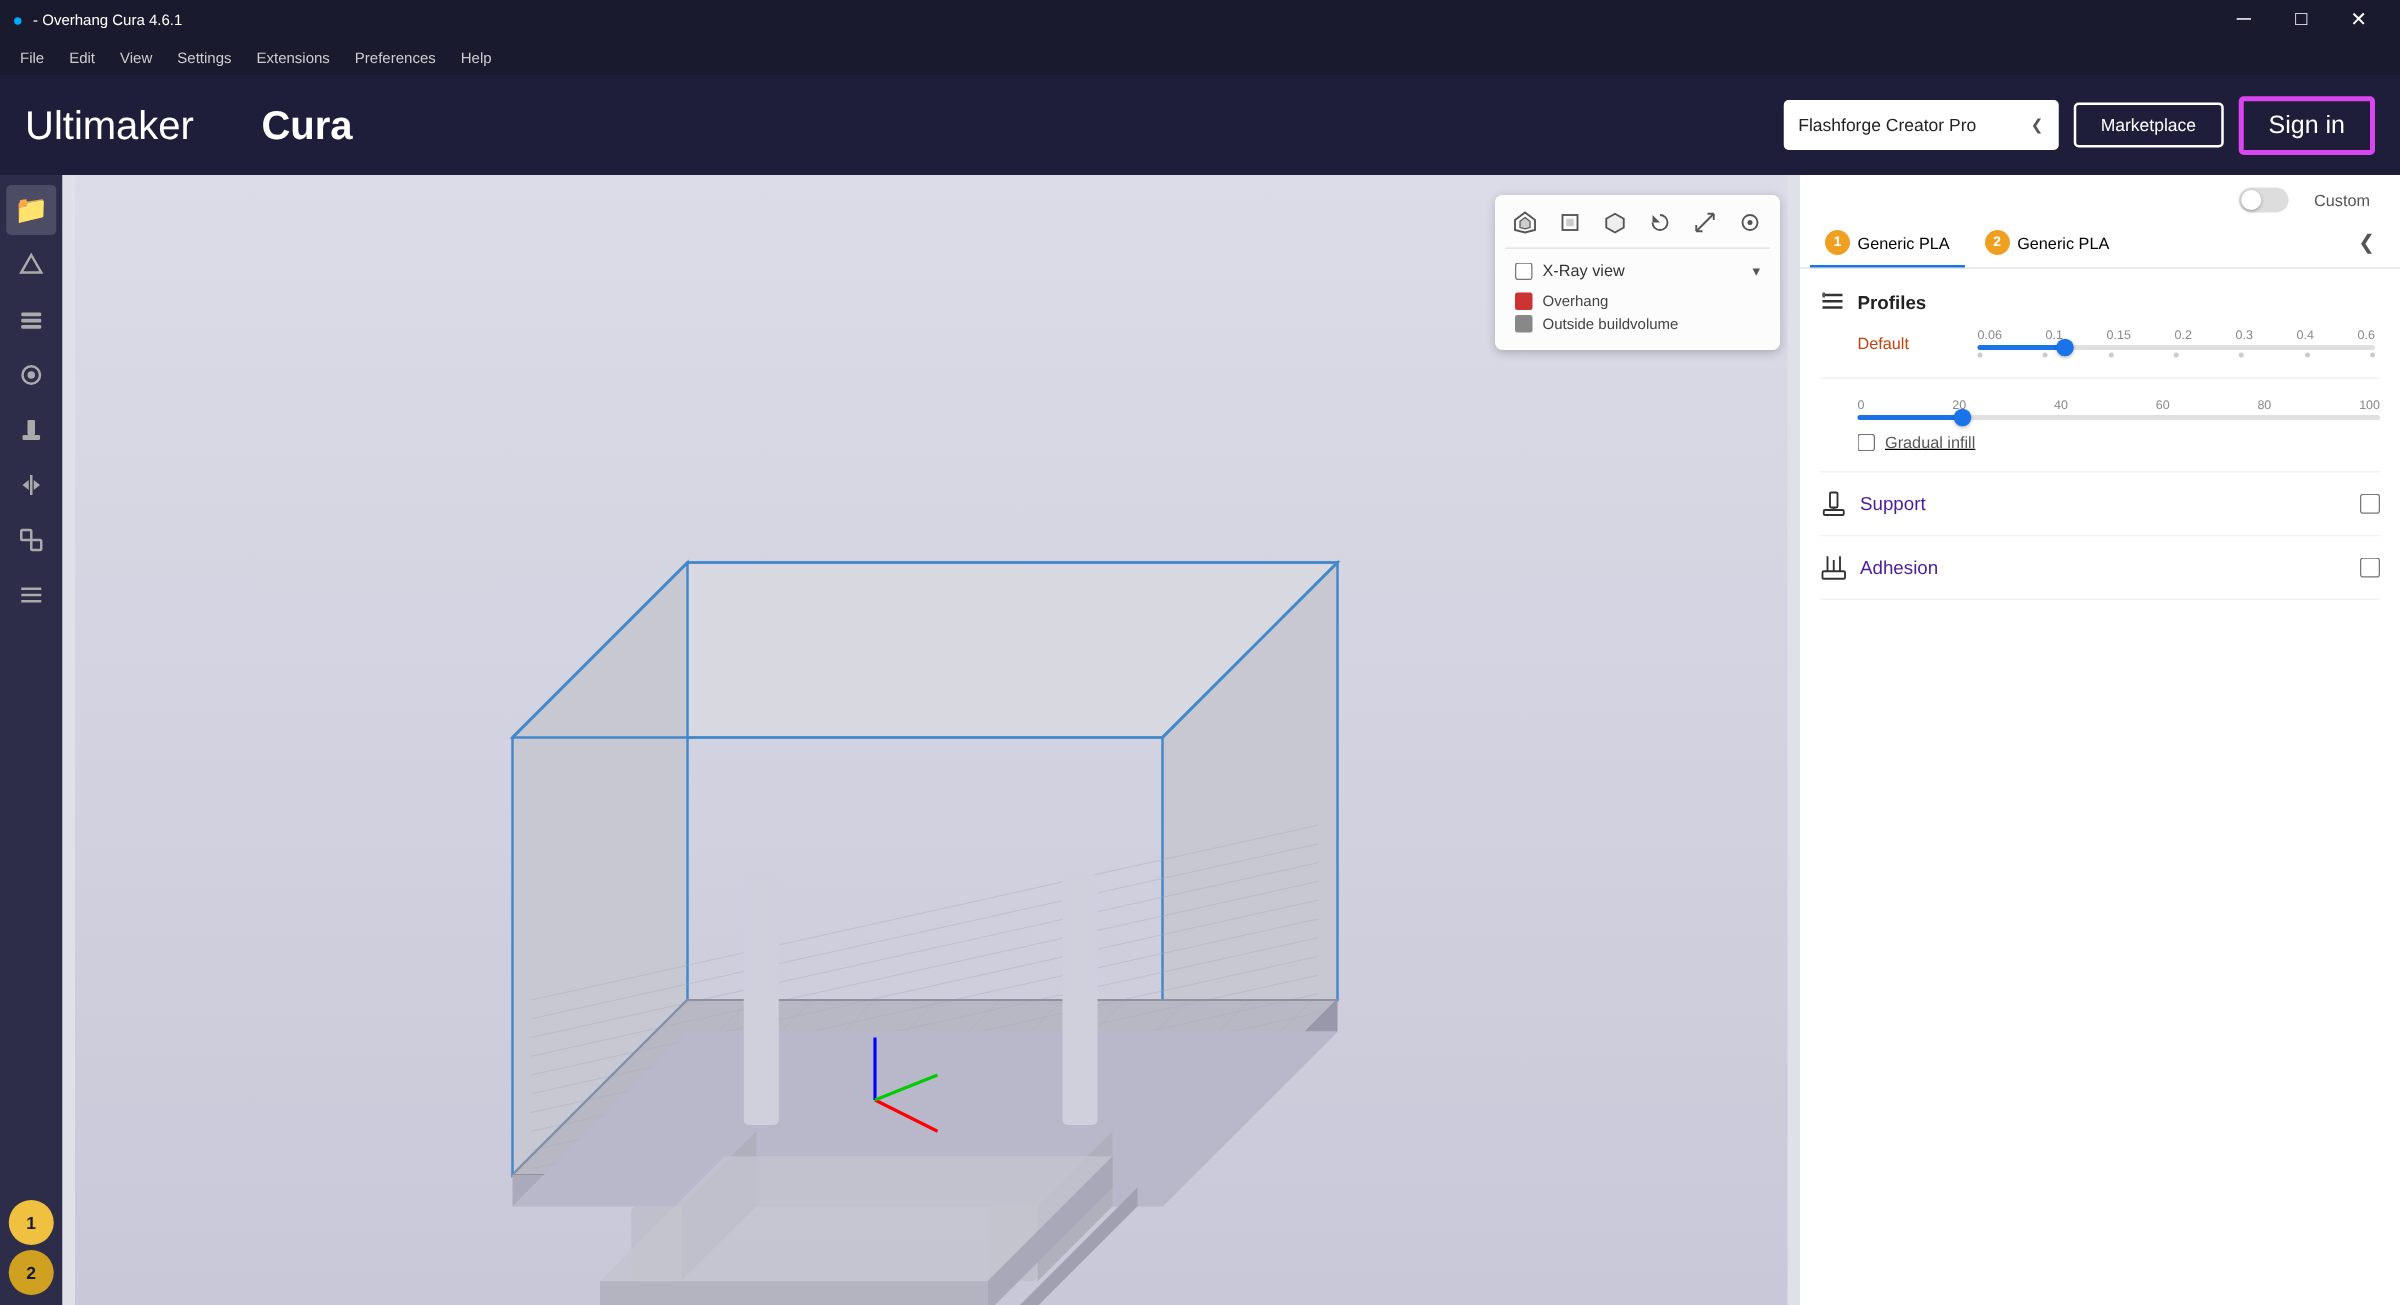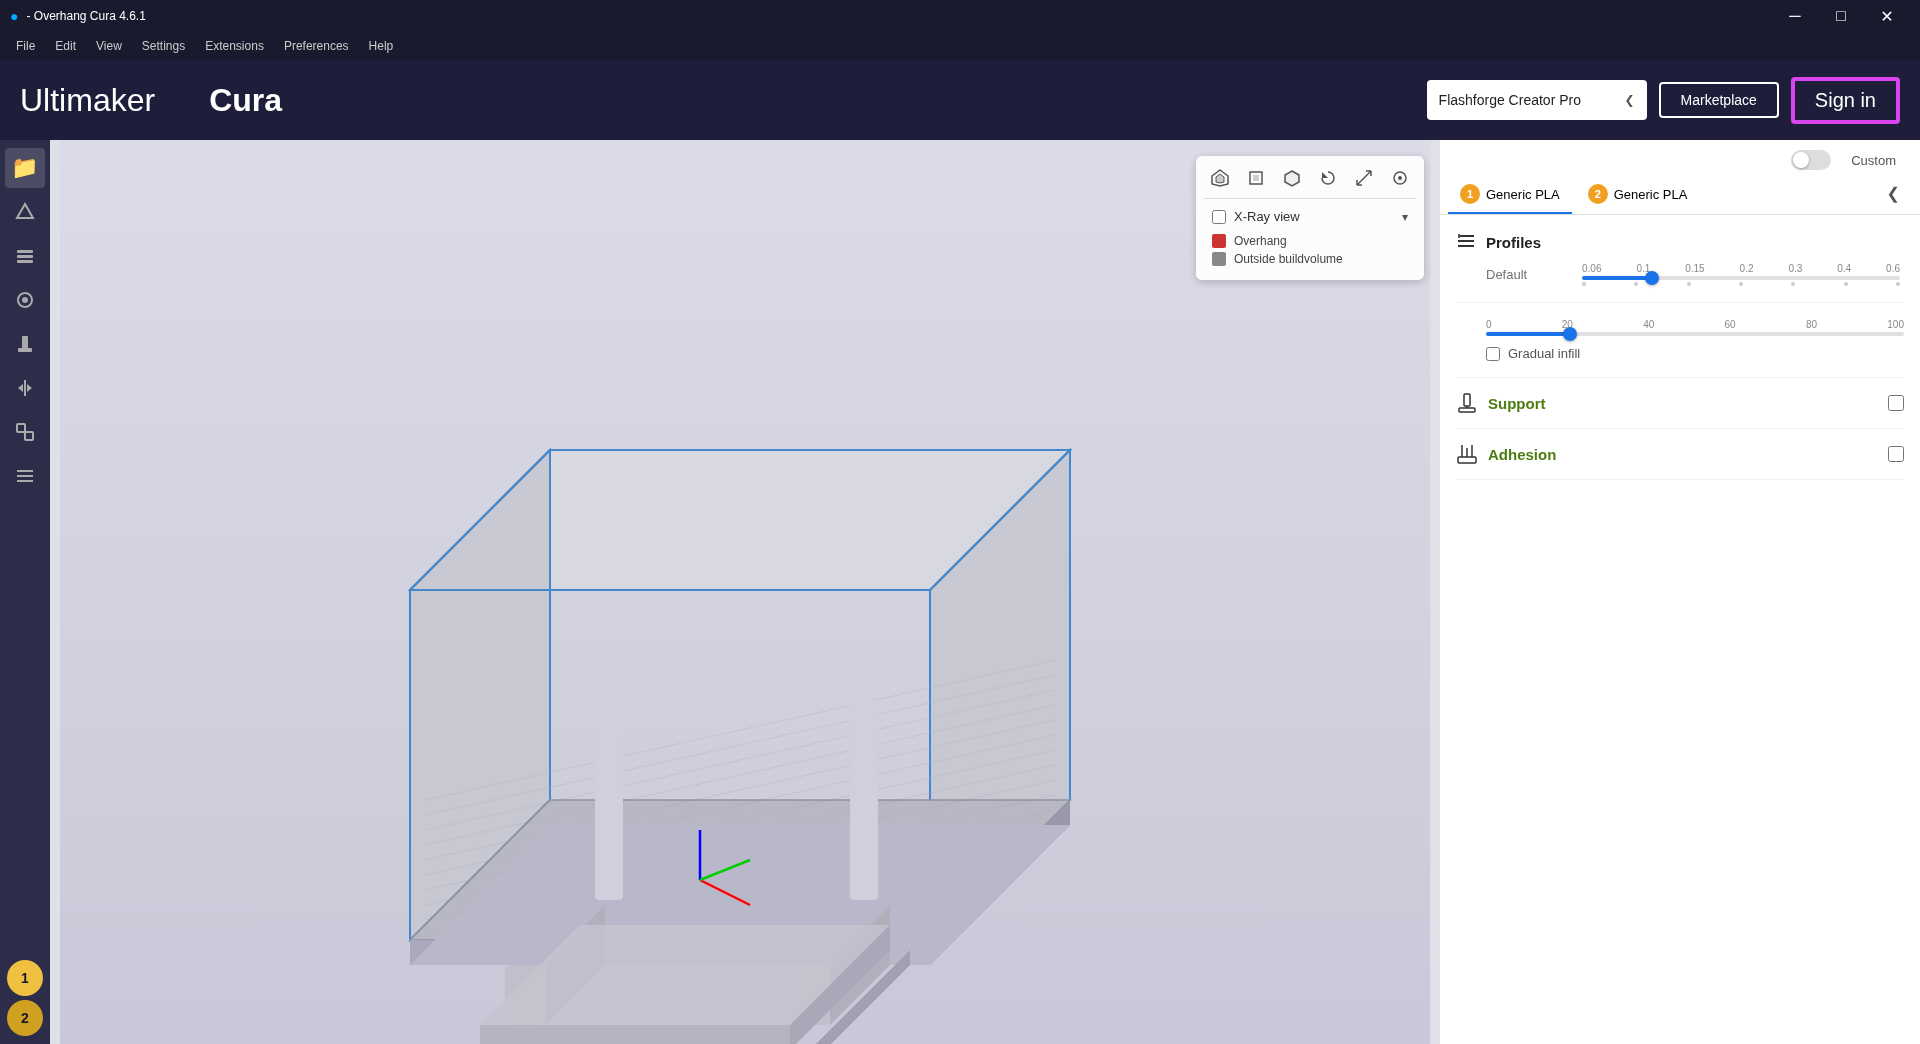--- a/index.html
+++ b/index.html
@@ -291,21 +291,21 @@
     .section-icon { width: 20px; height: 20px; color: #333; font-size: 16px; }
     .section-title { font-size: 15px; font-weight: 600; color: #222; }
 
     
     .profile-row {
       display: flex;
       align-items: center;
       gap: 12px;
       padding-left: 30px;
     }
-    .profile-label { font-size: 13px; color: #737373; width: 80px; }
+    .profile-label { font-size: 13px; color: #c2410c; width: 80px; }
 
     
     .slider-container {
       flex: 1;
       position: relative;
     }
     .slider-ticks {
       display: flex;
       justify-content: space-between;
       padding: 0 4px;
@@ -367,34 +367,35 @@
       background: #1a73e8;
       border-radius: 50%;
       position: absolute;
       top: 50%; transform: translate(-50%, -50%);
       box-shadow: 0 1px 3px rgba(0,0,0,0.3);
     }
     .gradual-row {
       display: flex; align-items: center; gap: 8px;
       padding-left: 30px;
       margin-top: 10px;
+      text-decoration: underline;
     }
     .gradual-check { width: 14px; height: 14px; cursor: pointer; }
     .gradual-label { font-size: 13px; color: #555; }
 
     
     .toggle-row {
       display: flex;
       align-items: center;
       gap: 10px;
       padding: 14px 0;
       border-bottom: 1px solid #f0f0f0;
     }
     .toggle-section-icon { width: 22px; height: 22px; color: #333; font-size: 16px; }
-    .toggle-title { font-size: 15px; font-weight: 700; color: #4d7c0f; flex: 1; }
+    .toggle-title { font-size: 15px; font-weight: 400; color: #4c1d95; flex: 1; }
     .section-checkbox { width: 16px; height: 16px; cursor: pointer; }
   </style>
 </head>
 <body>
 
 <div id="titlebar">
   <div id="titlebar-left">
     <span style="color:#00aaff;font-size:14px;">●</span>
     <span>- Overhang Cura 4.6.1</span>
   </div>

